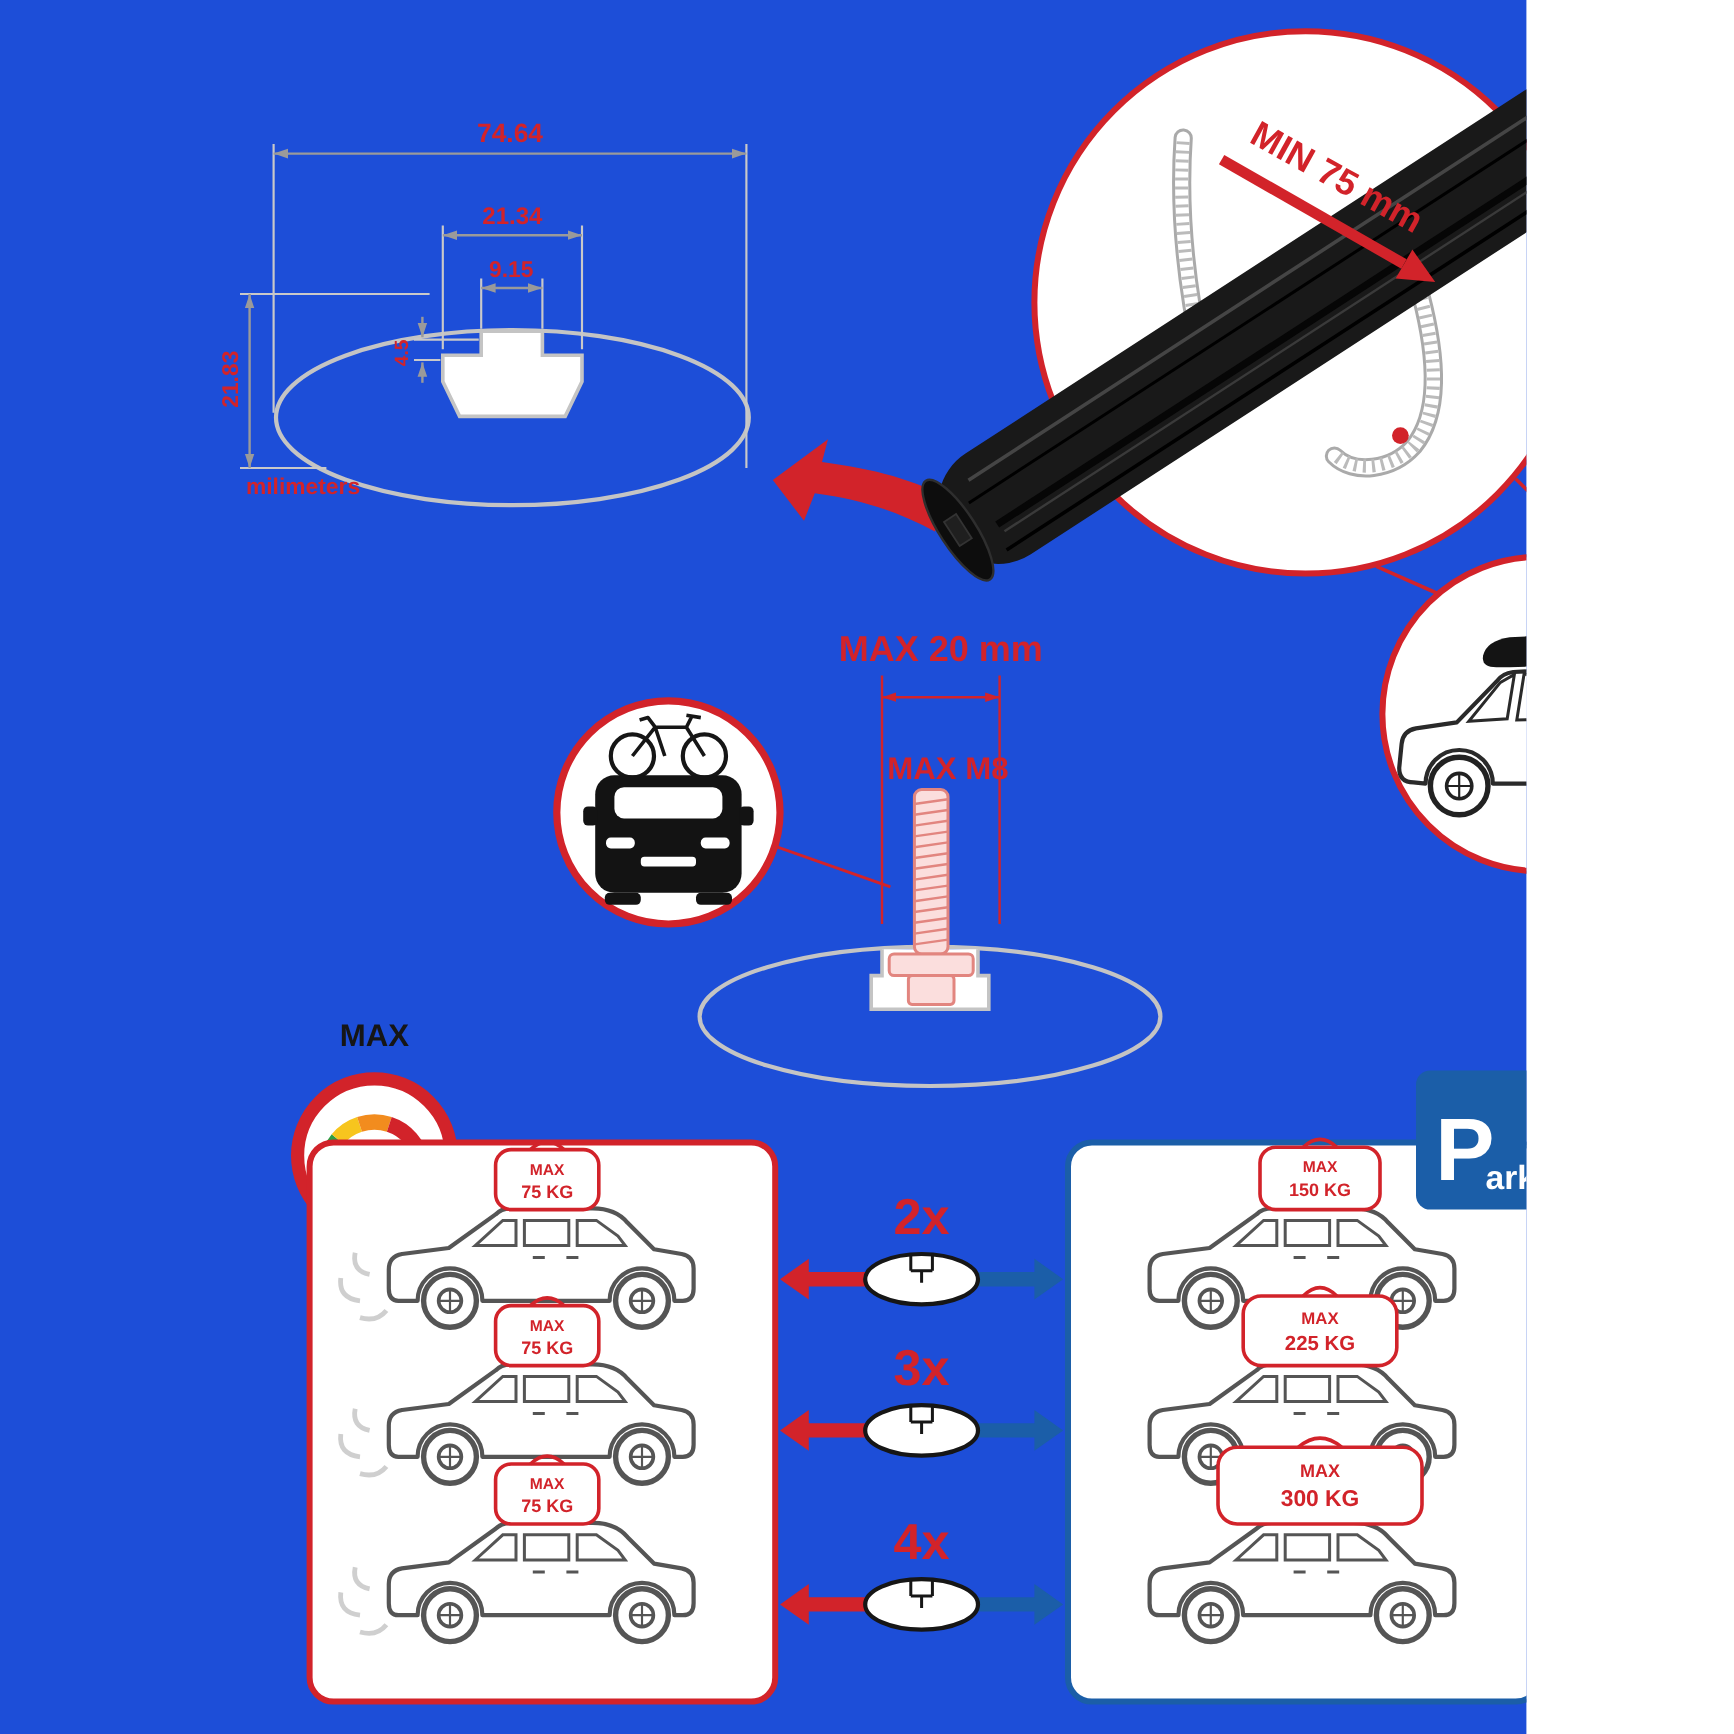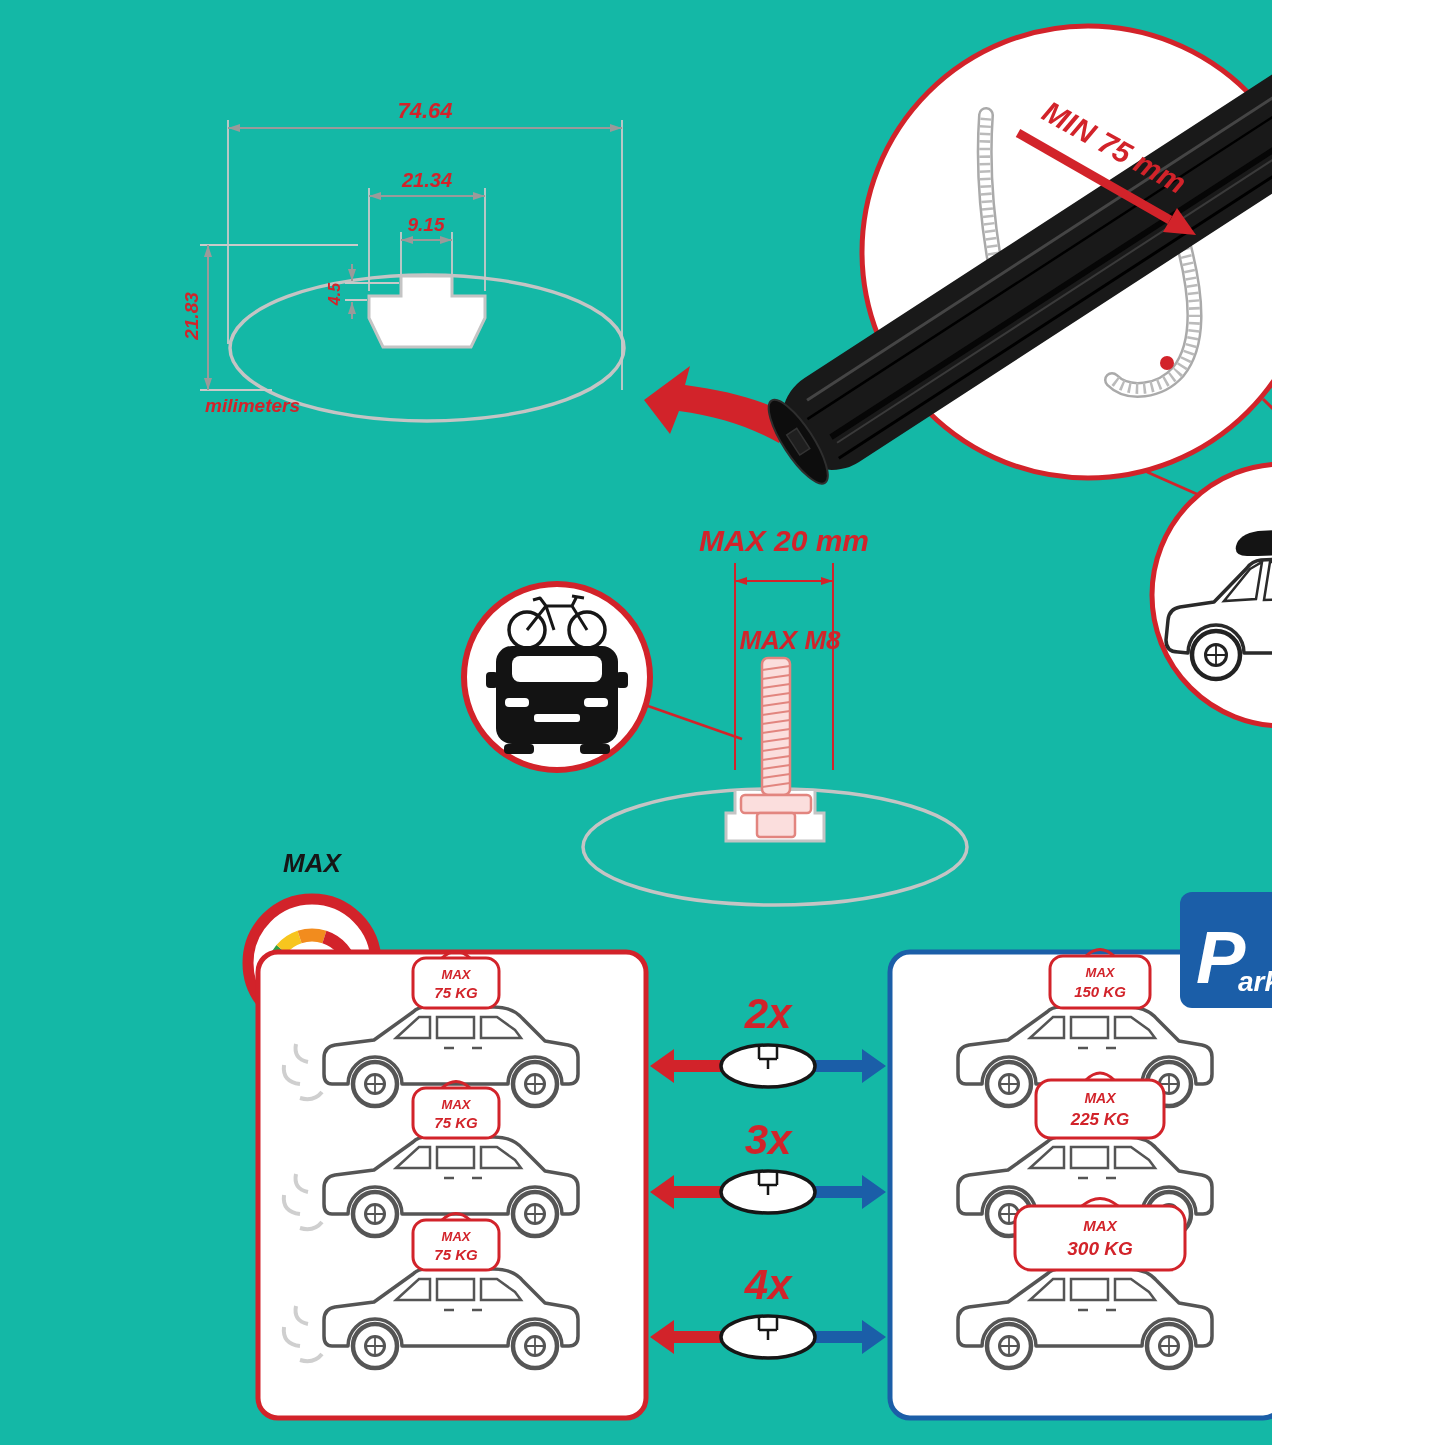--- a/index.html
+++ b/index.html
@@ -5,21 +5,21 @@
   :root{
     --red:#d2232a;
     --blue:#1b5ea8;
     --gray:#c4c4c4;
     --dim:#9a9a9a;
     --carline:#555;
     --salmon:#e2857f;
     --salmon-fill:#fbdedd;
   }
   html,body{margin:0;padding:0;background:#fff;}
-  .canvas{position:relative;width:1272px;height:1445px;background:#14b8a6;overflow:hidden;font-style:italic;}
+  .canvas{position:relative;width:1272px;height:1445px;background:#1d4ed8;overflow:hidden;}
   svg{display:block;}
   text{font-family:"Liberation Sans",sans-serif;}
   .dim-t{fill:var(--red);font-weight:600;}
   .red-b{fill:var(--red);font-weight:700;}
   .blk-b{fill:#161616;font-weight:700;}
   .white-b{fill:#ffffff;font-weight:700;}
   .bag-t{fill:var(--red);font-weight:700;}
 </style>
 </head>
 <body>

